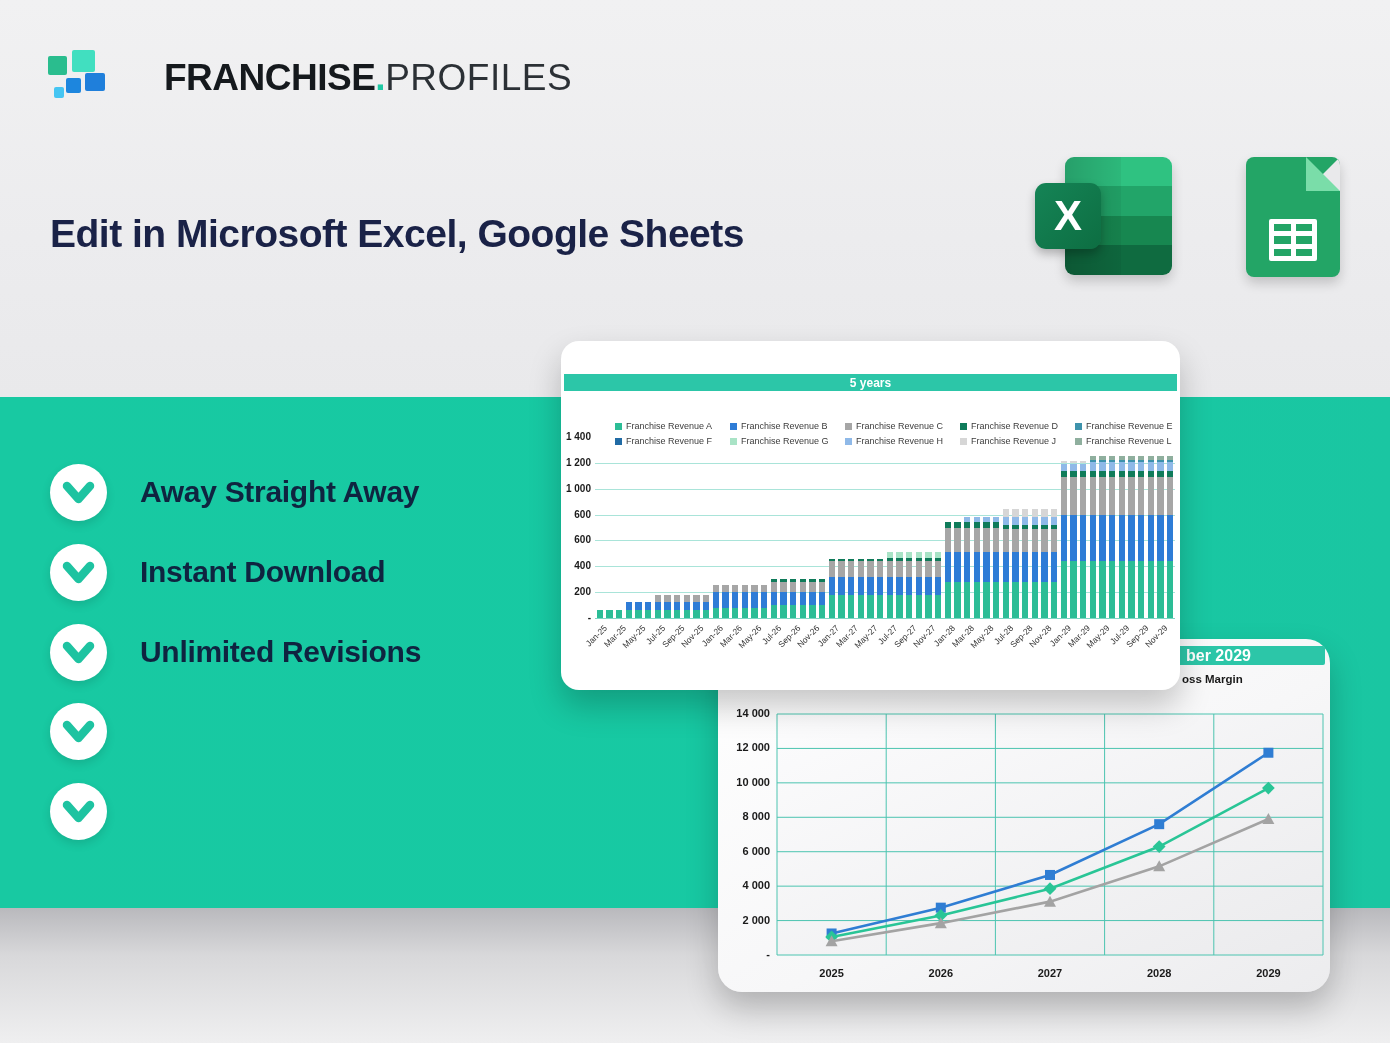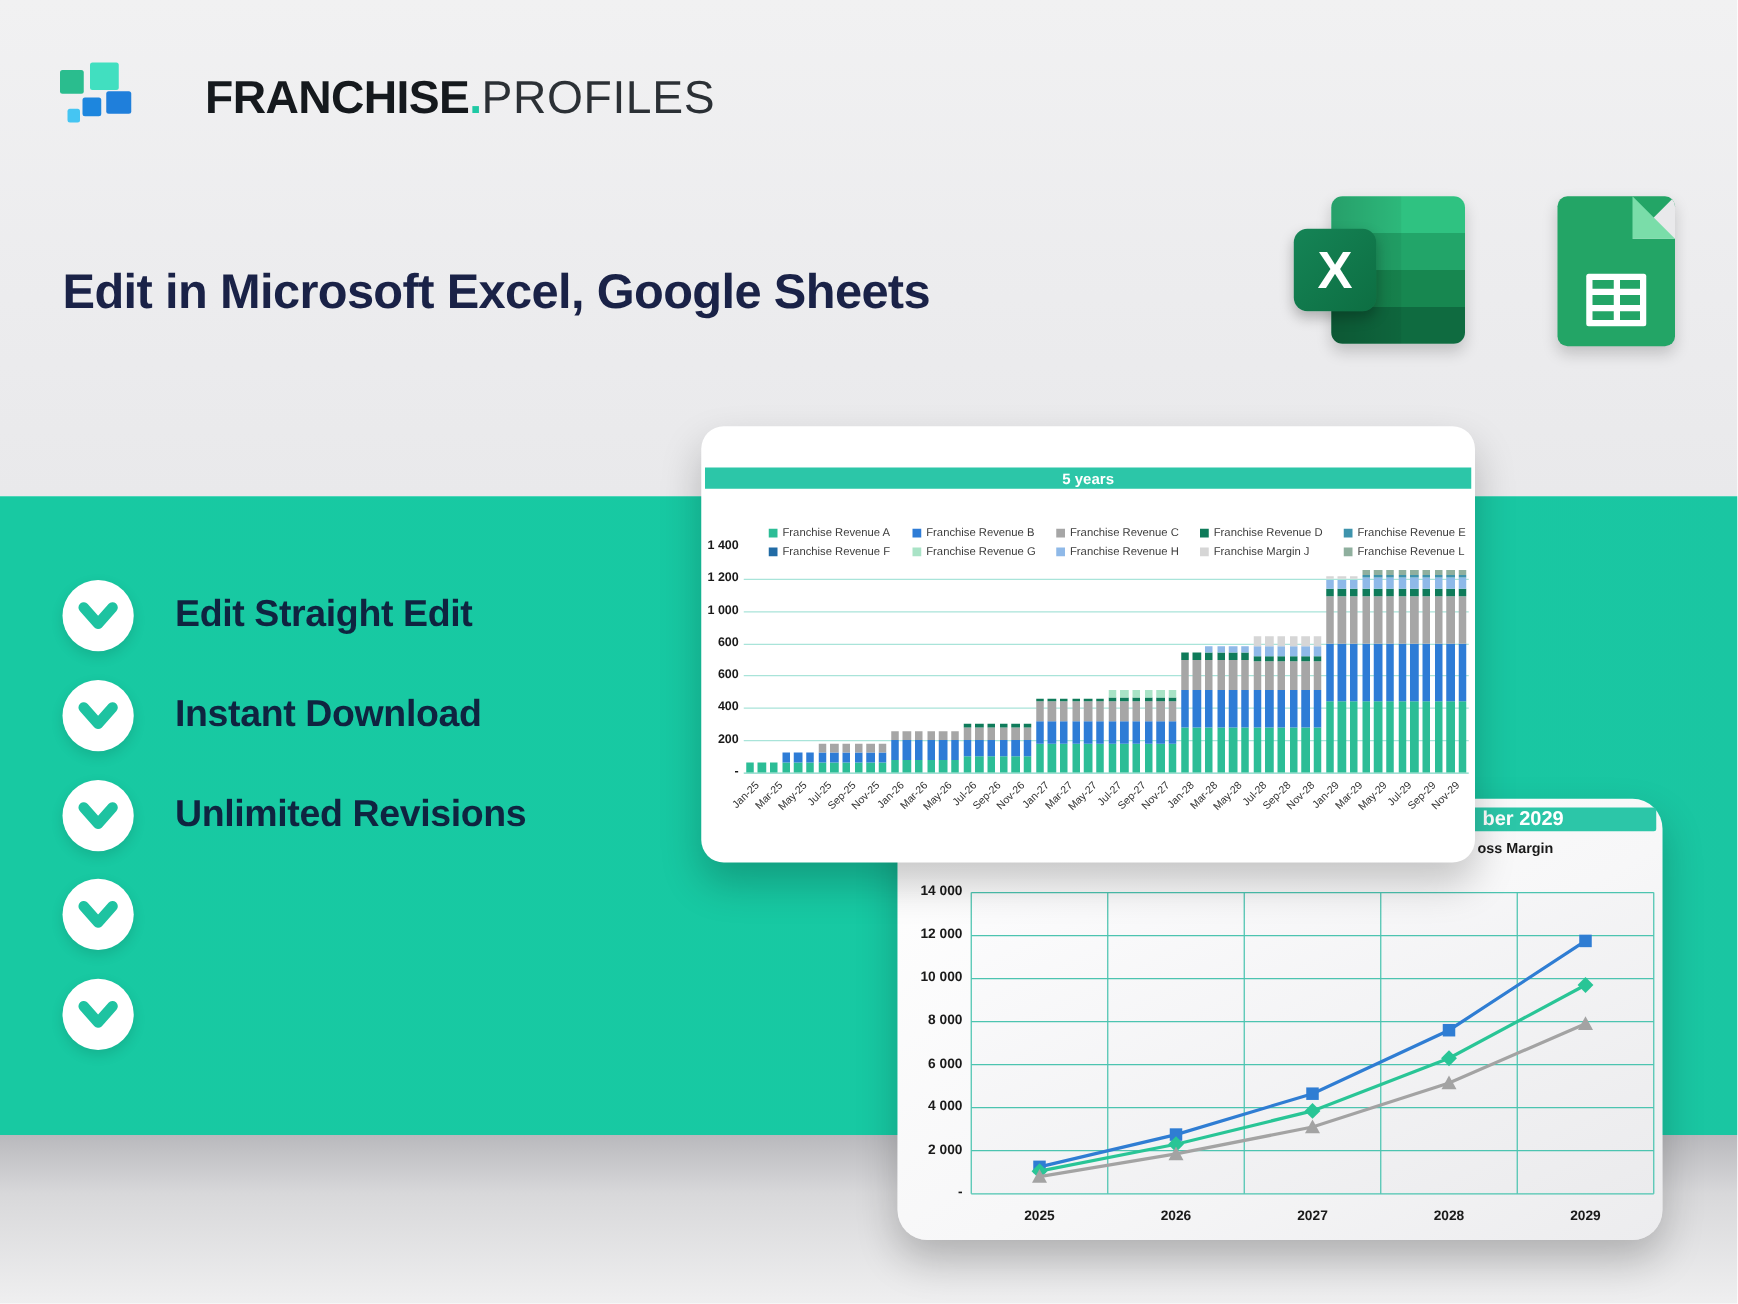--- a/index.html
+++ b/index.html
@@ -137,21 +137,21 @@
   </div>
 </div>
 
 <div id="features">
     <div class="feature" style="top: 463px;">
       <div class="check-circle">
         <svg width="57" height="57" viewBox="0 0 57 57">
           <polyline points="17,22 28.5,35 40,22" fill="none" stroke="#1ec3a1" stroke-width="8.5" stroke-linecap="round" stroke-linejoin="round"></polyline>
         </svg>
       </div>
-      <div class="feature-label">Edit Straight Edit</div>
+      <div class="feature-label">Away Straight Away</div>
     </div>
     <div class="feature" style="top: 543px; align-items: center;">
       <div class="check-circle">
         <svg width="57" height="57" viewBox="0 0 57 57">
           <polyline points="17,22 28.5,35 40,22" fill="none" stroke="#1ec3a1" stroke-width="8.5" stroke-linecap="round" stroke-linejoin="round"></polyline>
         </svg>
       </div>
       <div class="feature-label">Instant Download</div>
     </div>
     <div class="feature" style="top: 623px;">
@@ -210,21 +210,21 @@
       <div class="legend-item" style="left: 169px; top: 94px;">
         <span class="mk" style="background: rgb(169, 227, 198);"></span>
         <span class="lb">Franchise Revenue G</span>
       </div>
       <div class="legend-item" style="left: 284px; top: 94px;">
         <span class="mk" style="background: rgb(143, 185, 232);"></span>
         <span class="lb">Franchise Revenue H</span>
       </div>
       <div class="legend-item" style="left: 399px; top: 94px;">
         <span class="mk" style="background: rgb(214, 214, 214);"></span>
-        <span class="lb">Franchise Margin J</span>
+        <span class="lb">Franchise Revenue J</span>
       </div>
       <div class="legend-item" style="left: 514px; top: 94px;">
         <span class="mk" style="background: rgb(143, 175, 158);"></span>
         <span class="lb">Franchise Revenue L</span>
       </div>
     </div>
   <div id="c1-plot">
       <div class="gridline1" style="top: 251.143px;"></div>
       <div class="gridline1" style="top: 225.286px;"></div>
       <div class="gridline1" style="top: 199.429px;"></div>

